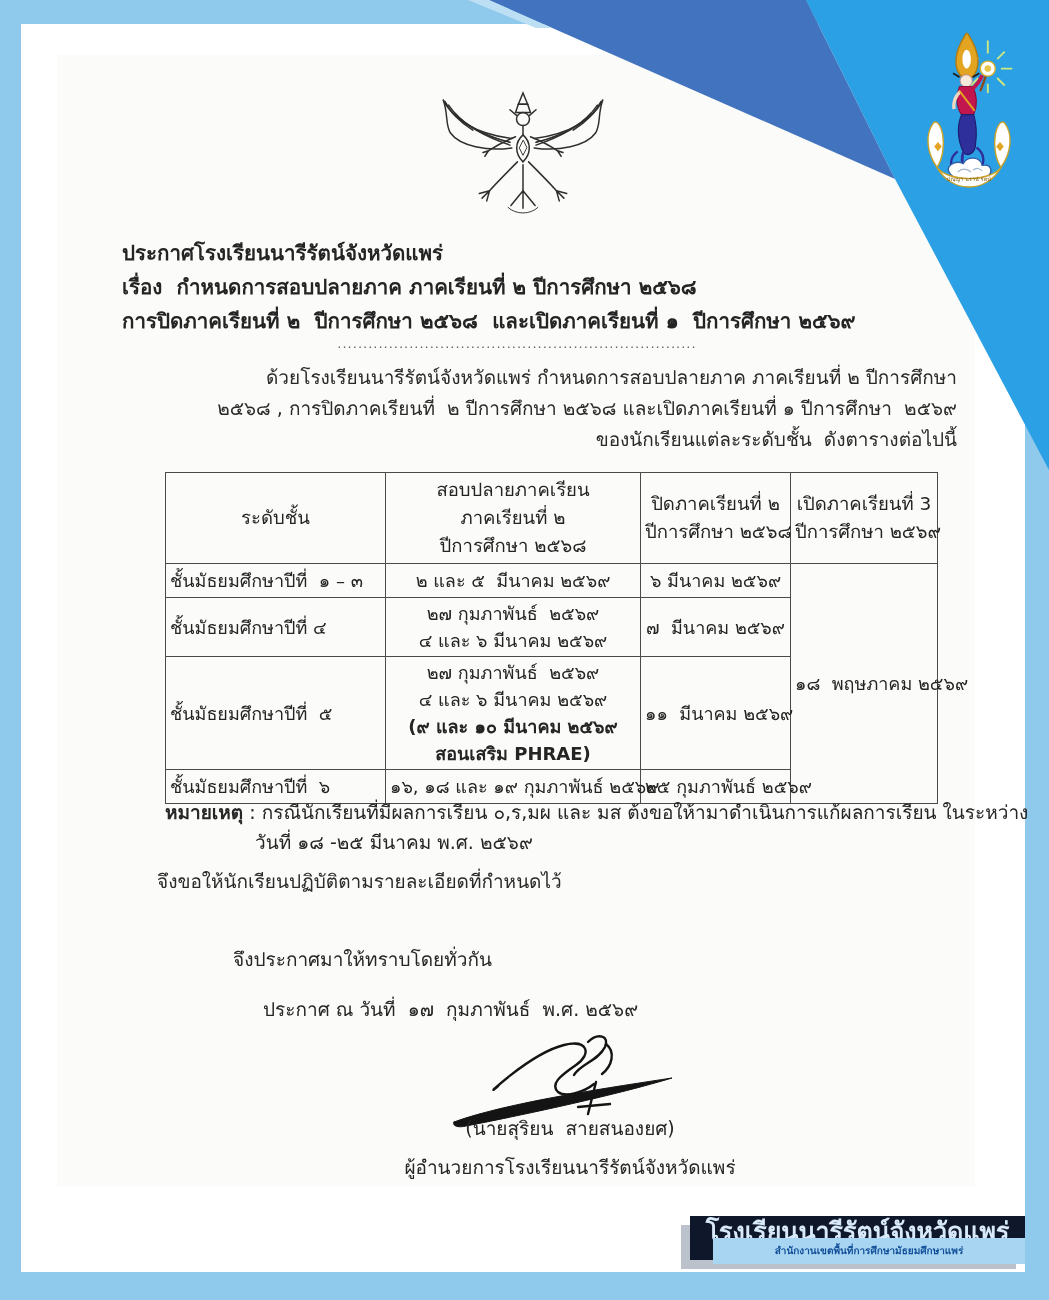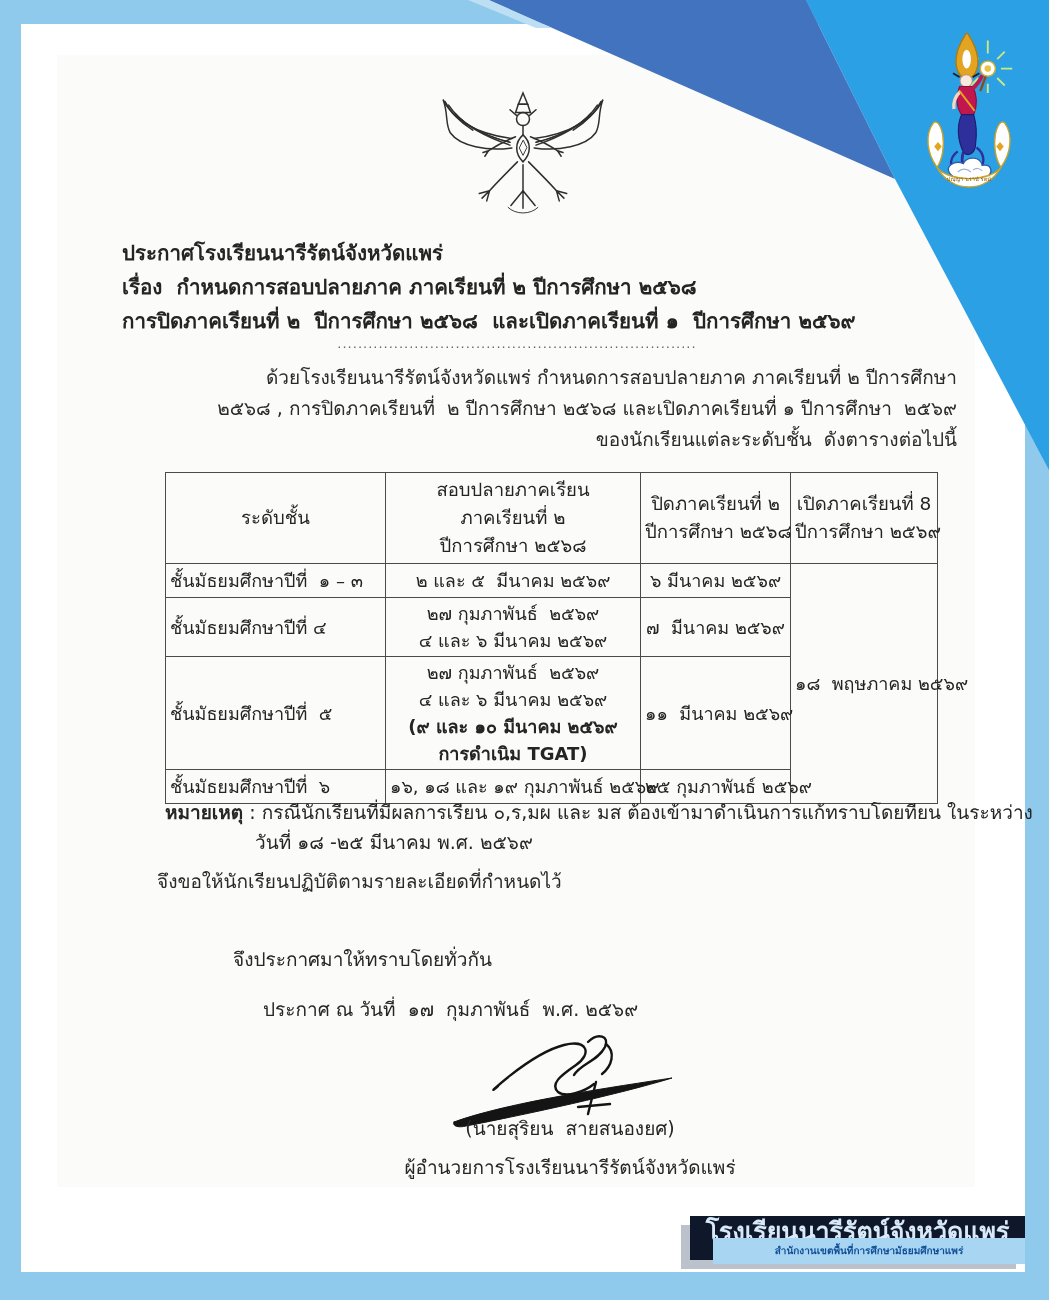--- a/index.html
+++ b/index.html
@@ -159,21 +159,21 @@
         <th>
           <div class="t">สอบปลายภาคเรียน</div>
           <div class="t">ภาคเรียนที่ ๒</div>
           <div class="t">ปีการศึกษา ๒๕๖๘</div>
         </th>
         <th>
           <div class="t">ปิดภาคเรียนที่ ๒</div>
           <div class="t">ปีการศึกษา ๒๕๖๘</div>
         </th>
         <th>
-          <div class="t">เปิดภาคเรียนที่ 8</div>
+          <div class="t">เปิดภาคเรียนที่ 3</div>
           <div class="t">ปีการศึกษา ๒๕๖๙</div>
         </th>
       </tr>
       <tr style="height:32px;">
         <td class="cL t">ชั้นมัธยมศึกษาปีที่  ๑ – ๓</td>
         <td class="cC t">๒ และ ๕  มีนาคม ๒๕๖๙</td>
         <td class="cC t">๖ มีนาคม ๒๕๖๙</td>
         <td class="cC t" rowspan="4">๑๘  พฤษภาคม ๒๕๖๙</td>
       </tr>
       <tr style="height:54px;">
@@ -183,35 +183,35 @@
           <div class="t">๔ และ ๖ มีนาคม ๒๕๖๙</div>
         </td>
         <td class="cC t">๗  มีนาคม ๒๕๖๙</td>
       </tr>
       <tr style="height:112px;">
         <td class="cL t">ชั้นมัธยมศึกษาปีที่  ๕</td>
         <td class="cC">
           <div class="t">๒๗ กุมภาพันธ์  ๒๕๖๙</div>
           <div class="t">๔ และ ๖ มีนาคม ๒๕๖๙</div>
           <div class="t bold">(๙ และ ๑๐ มีนาคม ๒๕๖๙</div>
-          <div class="t bold">การดำเนิม TGAT)</div>
+          <div class="t bold">สอนเสริม PHRAE)</div>
         </td>
         <td class="cC t">๑๑  มีนาคม ๒๕๖๙</td>
       </tr>
       <tr style="height:33px;">
         <td class="cL t">ชั้นมัธยมศึกษาปีที่  ๖</td>
         <td class="cC t">๑๖, ๑๘ และ ๑๙ กุมภาพันธ์ ๒๕๖๙</td>
         <td class="cC t">๒๕ กุมภาพันธ์ ๒๕๖๙</td>
       </tr>
     </tbody>
       </table>
   </div>
 
   <div class="abs note">
-    <div><span class="bold t">หมายเหตุ</span><span class="t"> : กรณีนักเรียนที่มีผลการเรียน ๐,ร,มผ และ มส ต้องเข้ามาดำเนินการแก้ทราบโดยทียน ในระหว่าง</span></div>
+    <div><span class="bold t">หมายเหตุ</span><span class="t"> : กรณีนักเรียนที่มีผลการเรียน ๐,ร,มผ และ มส ต้งขอให้ามาดำเนินการแก้ผลการเรียน ในระหว่าง</span></div>
     <div class="t" style="padding-left:90px;">วันที่ ๑๘ -๒๕ มีนาคม พ.ศ. ๒๕๖๙</div>
   </div>
 
   <div class="abs para para2">
     <div class="t">จึงขอให้นักเรียนปฏิบัติตามรายละเอียดที่กำหนดไว้</div>
   </div>
 
   <div class="abs closing t">จึงประกาศมาให้ทราบโดยทั่วกัน</div>
   <div class="abs dateline t">ประกาศ ณ วันที่  ๑๗  กุมภาพันธ์  พ.ศ. ๒๕๖๙</div>
 

